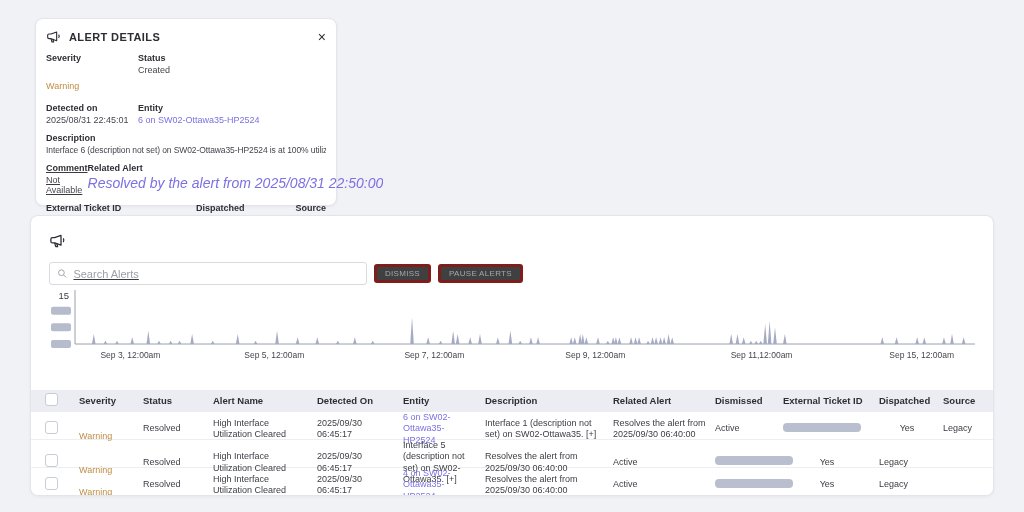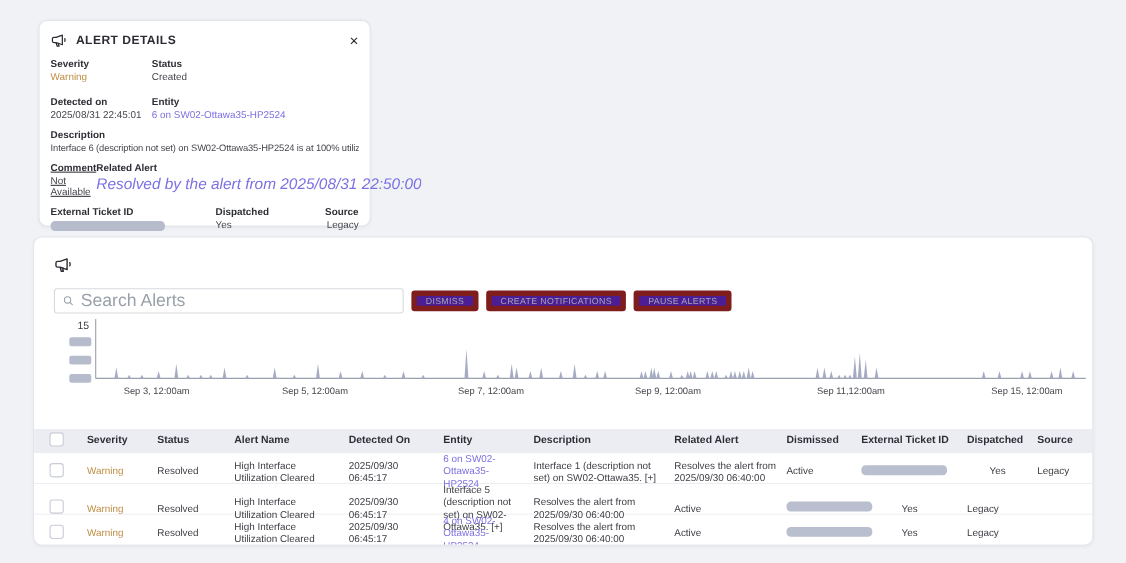--- a/index.html
+++ b/index.html
@@ -22,21 +22,21 @@
   .modal-title { font-size:11px; font-weight:700; letter-spacing:.4px; color:#2b2d33; }
   .modal-close { margin-left:auto; font-size:14px; line-height:12px; color:#2b2d33; cursor:pointer; font-weight:400; }
   .m-row { display:flex; margin-top:8px; }
   .m-field { display:flex; flex-direction:column; gap:2px; }
   .m-label { font-size:9px; font-weight:700; color:#2e2f35; }
   .m-value { font-size:9px; color:#45464d; }
   .w92 { width:92px; }
   .w129 { width:129px;text-decoration:underline; }
   .w150 { width:150px; }
   .w88 { width:88px; }
-  .warn { color:#bf8e45; }
+  .warn { color:#bf8e45;margin-top:16px; }
   .link { color:#7c70e2; cursor:pointer; }
   .nowrap { white-space:nowrap; overflow:hidden; }
   .gap12 { margin-top:12px; }
   .redact-bar { background:#b7bccd; border-radius:4px; height:9px; }
   .src-col { margin-left:auto; align-items:flex-end; text-align:right; }
   .banner {
     margin-top:9px; border:1px solid #c8e9cd; background:#eefaf0; border-radius:3px;
     height:18px; display:flex; align-items:center; justify-content:center;
     font-size:7.5px; color:#4aad55; white-space:nowrap; overflow:hidden; padding:0 4px;
   }
@@ -44,31 +44,32 @@
   #alerts-panel { left:30px; top:215px; width:964px; height:281px; }
   .panel-head { display:flex; align-items:center; gap:9px; padding:16px 18px 0 18px; }
   .panel-title { font-size:12.5px; color:#2e2f35; letter-spacing:.2px; }
   .panel-title b { font-weight:700; }
   .search-row { display:flex; align-items:center; gap:7px; padding:12px 18px 0 18px; }
   .search-box {
     width:318px; height:23px; border:1px solid #d8dade; border-radius:3px;
     display:flex; align-items:center; padding:0 7px; gap:6px; background:#fff;
   }
   .search-box input {
-    border:none; outline:none; font-size:16px; color:#3a3b42; width:100%;
+    border:none; outline:none; font-size:11px; color:#3a3b42; width:100%;
     font-family:"Liberation Sans", sans-serif;
+    text-decoration:underline;
   }
   .search-box input::placeholder { color:#9aa0a8; }
   .btn {
-    height:19px; border:5px solid #7f1d1d; border-radius:3px; background:#4c1d95;
+    height:19px; border:3px solid #7f1d1d; border-radius:3px; background:#404040;
     font-size:8px; letter-spacing:.3px; color:#a3a8b0; padding:0 8px;
     font-family:"Liberation Sans", sans-serif; cursor:pointer;
   }
   .chart-label { font-size:9px; font-weight:700; color:#2e2f35; padding:13px 0 0 18px; }
-  .chart-wrap { padding:2px 18px 0 18px;margin-left:12px; }
+  .chart-wrap { padding:2px 18px 0 18px; }
   
   .table { position:absolute; left:0; right:0; top:174px; bottom:0; overflow:hidden; border-radius:0 0 8px 8px; }
   .t-row {
     display:grid; align-items:center;
     grid-template-columns:34px 64px 70px 104px 86px 82px 128px 102px 68px 96px 64px 1fr;
     padding:0 14px; font-size:9px; color:#3f4046;
   }
   .t-head { background:#ebedf3; height:22px; font-weight:700; color:#2e2f35; font-size:9.5px; }
   .t-body-row { height:28px; border-bottom:1px solid #edeef2; background:#fff; }
   .t-cell { padding-right:8px; line-height:1.25; }
@@ -160,21 +161,20 @@
 
   <div class="search-row">
     <div class="search-box">
       <svg width="11" height="11" viewBox="0 0 20 20" fill="none" stroke="#9aa0a8" stroke-width="1.8">
         <circle cx="8.5" cy="8.5" r="5.5"></circle>
           <line x1="12.8" y1="12.8" x2="17.5" y2="17.5"></line>
       </svg>
       <input type="text" placeholder="Search Alerts" style="">
     </div>
     <button class="btn">DISMISS</button>
-    <button class="btn">CREATE NOTIFICATIONS</button>
     <button class="btn">PAUSE ALERTS</button>
   </div>
 
   <div class="chart-wrap">
     <svg id="chart-svg" width="928" height="78" viewBox="0 0 928 78">
         <g>
           <line x1="26" y1="3" x2="26" y2="57" stroke="#9aa0ad" stroke-width="1"></line>
           <line x1="26" y1="57" x2="926" y2="57" stroke="#9aa0ad" stroke-width="1"></line>
           <text x="20" y="12" text-anchor="end" font-size="9.5" fill="#3a3b42">15</text>
           <rect x="2" y="19.666666666666664" width="20" height="8" rx="2" fill="#b7bccd"></rect>

